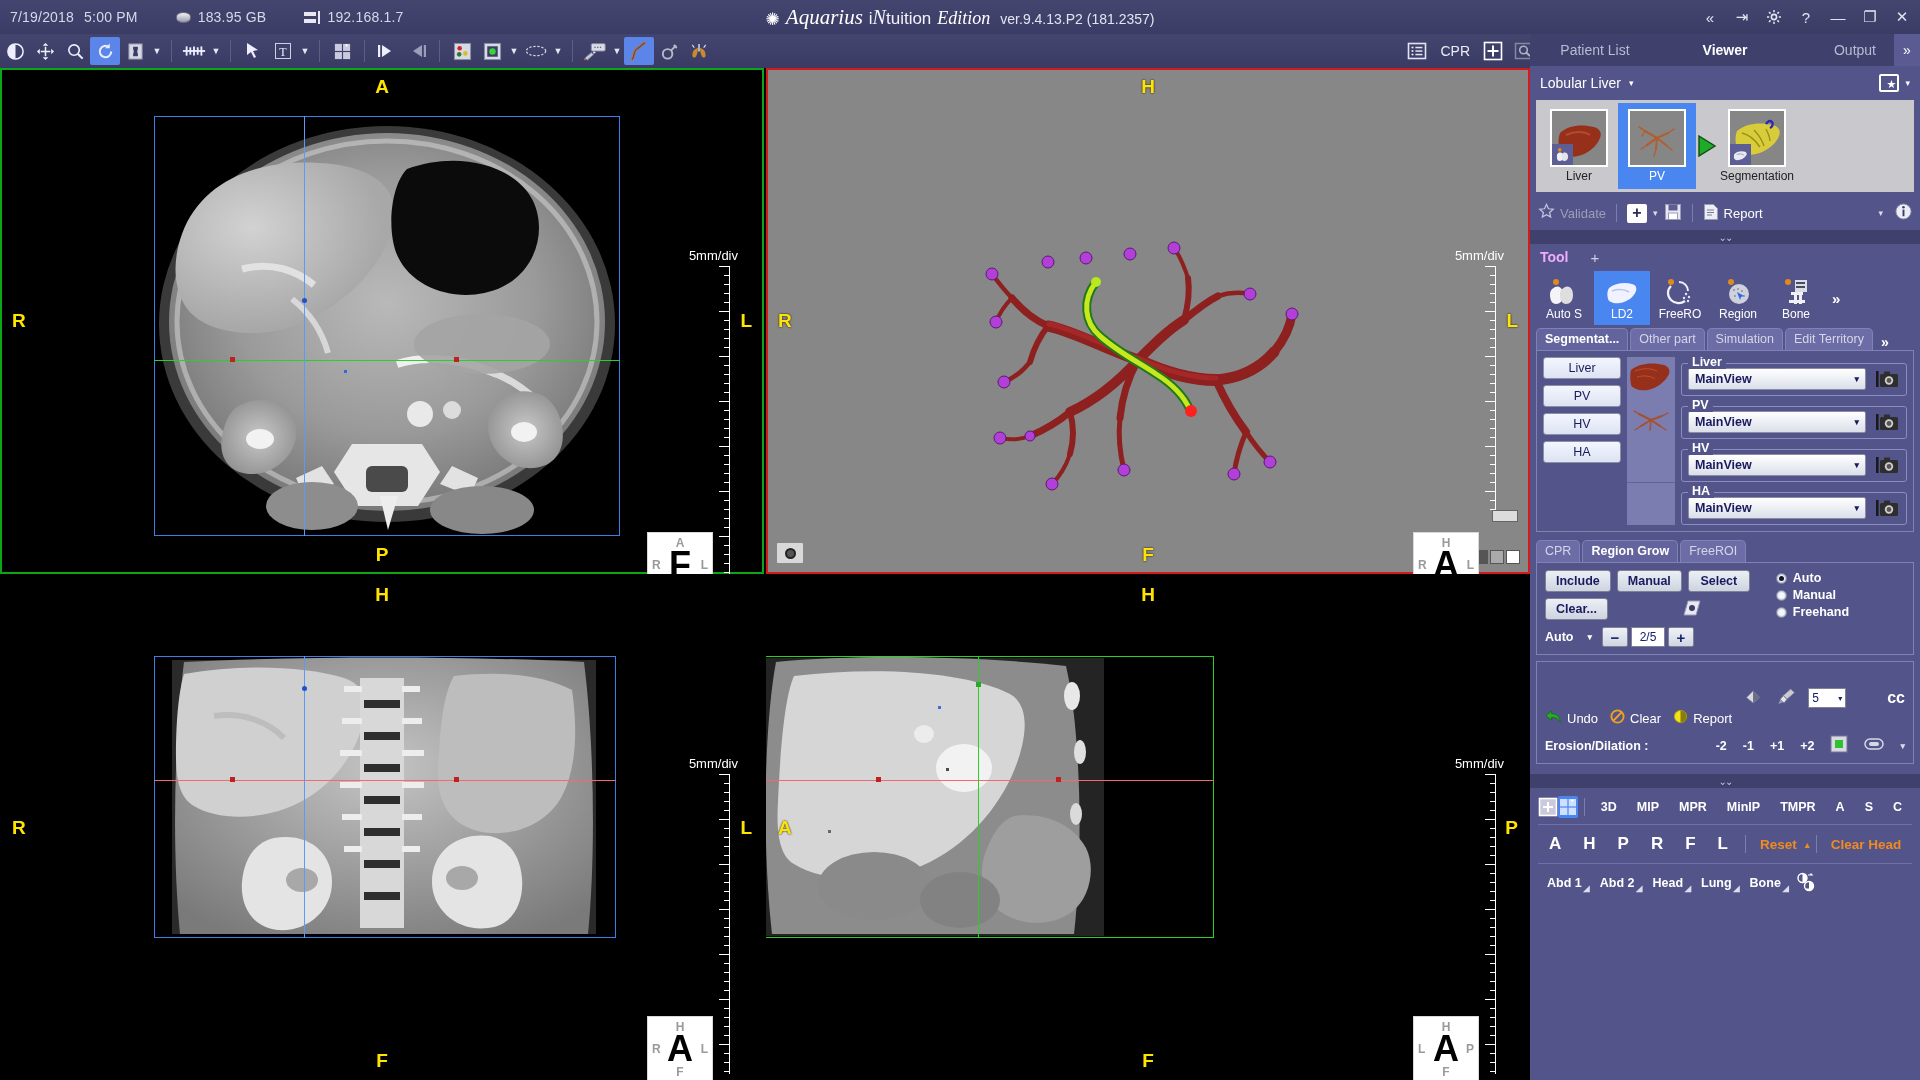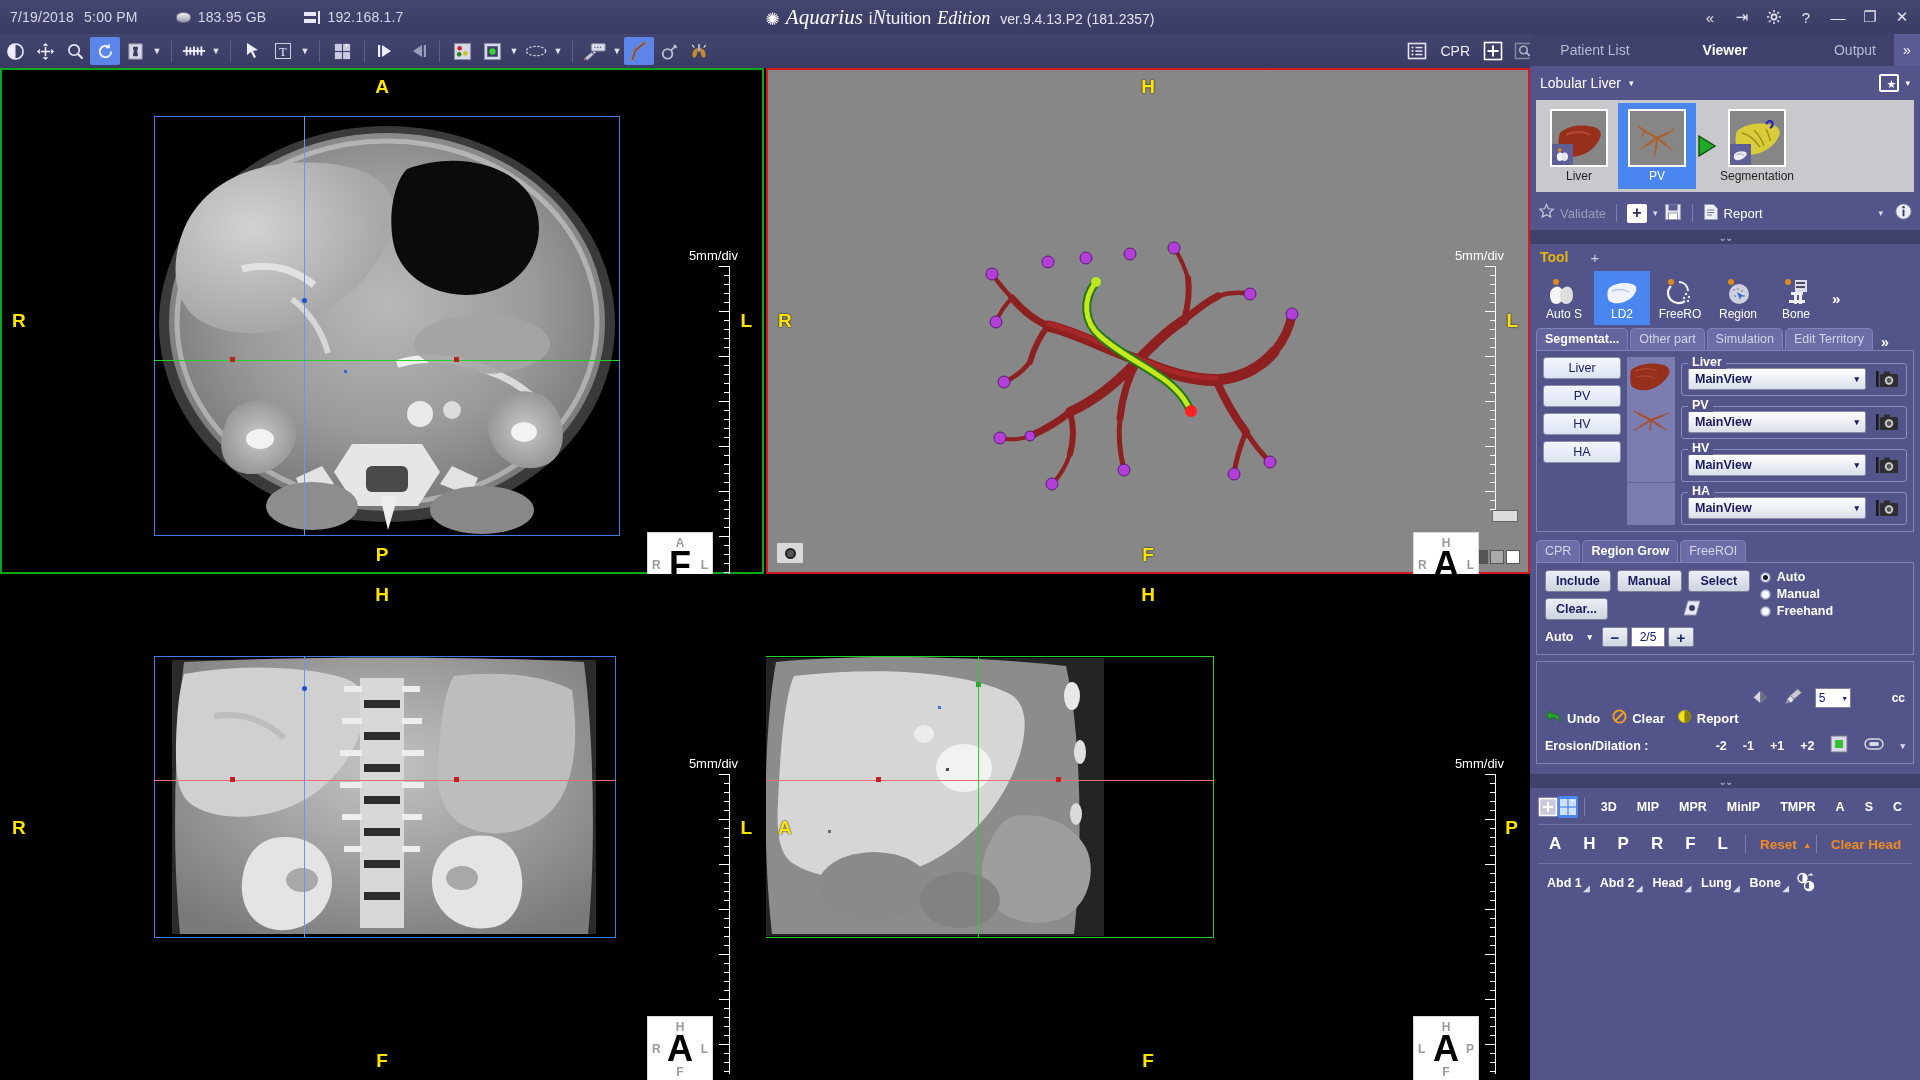--- a/index.html
+++ b/index.html
@@ -225,21 +225,21 @@
     font-size: 16px; font-weight: bold; border-radius: 2px; cursor: pointer; line-height:1;
   }
   .mini-caret { font-size: 9px; color: #dcdcec; cursor: pointer; }
 
   .collapse-bar {
     height: 14px; background: #3f406c; display: flex; align-items: center; justify-content: center;
     color: #c3c4dd; font-size: 10px; cursor: pointer; letter-spacing: -2px;
   }
 
   .tool-head { height: 26px; display: flex; align-items: center; gap: 22px; padding: 0 10px; }
-  .tool-head .lbl { font-size: 14px; font-weight: bold; color: #eab308; }
+  .tool-head .lbl { font-size: 14px; font-weight: bold; color: #f0abfc; }
   .tool-head .plus { color: #cfd0e4; font-size: 15px; cursor: pointer; }
 
   .tool-row { display: flex; align-items: center; padding: 0 6px; height: 56px; gap: 2px;}
   .tool-item {
     width: 56px; height: 54px; display: flex; flex-direction: column;
     align-items: center; justify-content: center; gap: 1px; cursor: pointer;
   }
   .tool-item.sel { background: #4a86f0; text-align: center; }
   .tool-item .ti-lab { font-size: 12px; color: #fff; }
   .tool-item .ti-ico { height: 30px; display: flex; align-items: flex-end; }
@@ -285,21 +285,21 @@
     display: flex; align-items: center; justify-content: space-between;
     padding: 0 6px; color: #1a1a5e; font-size: 12.5px; font-weight: bold; cursor: pointer;
   }
   .sel-box .cv { font-size: 9px; }
   .cam-ico {
     width: 26px; height: 20px; display: flex; align-items: center; justify-content: center;
     cursor: pointer;
   }
 
   .rg-box { margin: 0 6px; border: 1px solid #8081b5; padding: 7px 8px; }
-  .rg-r1 { display: flex; align-items: flex-start; gap: 4px; }
+  .rg-r1 { display: flex; align-items: center; gap: 20px; }
   .btn3 {
     height: 22px; padding: 0 10px; min-width: 62px;
     background: linear-gradient(#eceff5,#ced4e0);
     border: 1px solid #7f8296; border-radius: 3px; color: #1a1a5e;
     font-size: 12.5px; display: flex; align-items: center; justify-content: center;
     cursor: pointer; font-weight: bold;
   }
   .radios { display: flex; flex-direction: column; gap: 3px; margin-left: 6px;}
   .radio { display: flex; align-items: center; gap: 6px; cursor: pointer; font-size: 12.5px; color: #fff; font-weight: bold;}
   .rdot {
@@ -320,21 +320,21 @@
     font-weight: bold; cursor: pointer; line-height: 1;
   }
   .stepval {
     min-width: 34px; height: 20px; background: #fff; border: 1px solid #7f8296;
     color: #12236b; font-size: 12px; display: flex; align-items: center; justify-content: center;
   }
   .auto-drop { display: flex; align-items: center; gap: 14px; color: #fff; font-weight: bold; font-size: 12.5px; cursor:pointer;}
 
   .ud-box { margin: 6px 6px 0; border: 1px solid #8081b5; padding: 7px 8px; }
   .ud-r1 { display: flex; align-items: center; gap: 12px; }
-  .ud-item { display: flex; align-items: center; gap: 5px; cursor: pointer; font-weight: bold; font-size: 13px; margin-top: 40px; }
+  .ud-item { display: flex; align-items: center; gap: 5px; cursor: pointer; font-weight: normal; font-size: 13px; margin-top: 40px; }
   .ud-item.undo { color: #fff; }
   .ud-item.clear { color: #fff; }
   .ud-item.rev { color: #fff; }
   .numsel {
     width: 42px; height: 20px; background: #fff; border: 1px solid #7f8296;
     display: flex; align-items: center; justify-content: space-between; padding: 0 3px;
     color: #12236b; font-size: 12px; cursor: pointer;
   }
   .ud-r2 { display: flex; align-items: center; gap: 16px; margin-top: 8px; font-size: 12.5px; font-weight: bold;}
   .ed-num { cursor: pointer; color: #fff; }
@@ -1510,21 +1510,21 @@
           <svg width="20" height="17" viewBox="0 0 20 18">
               <path d="M15 1l4 4-8 7-4-4z" fill="#c9cad6" stroke="#76778e"></path>
               <path d="M7 8l4 4-3 4-4-4z" fill="#e4e5ee" stroke="#76778e"></path>
               <path d="M4 12l-2 5 5-2z" fill="#9a9bb0"></path>
             </svg>
         </div>
         <div class="numsel">
           <span>5</span>
           <span style="font-size:8px;">▾</span>
         </div>
-        <span style="color:#fff;font-size:12px;font-weight:bold;margin-left:29px;">cc</span>
+        <span style="color:#fff;font-size:16px;font-weight:bold;margin-left:29px;">cc</span>
       </div>
       <div class="ud-r2">
         <span style="color:#fff;">Erosion/Dilation :</span>
         <span style="flex:1;"></span>
         <span class="ed-num">-2</span>
         <span class="ed-num">-1</span>
         <span class="ed-num">+1</span>
         <span class="ed-num">+2</span>
         <span style="cursor:pointer;">
           <svg width="18" height="18" viewBox="0 0 18 18">

